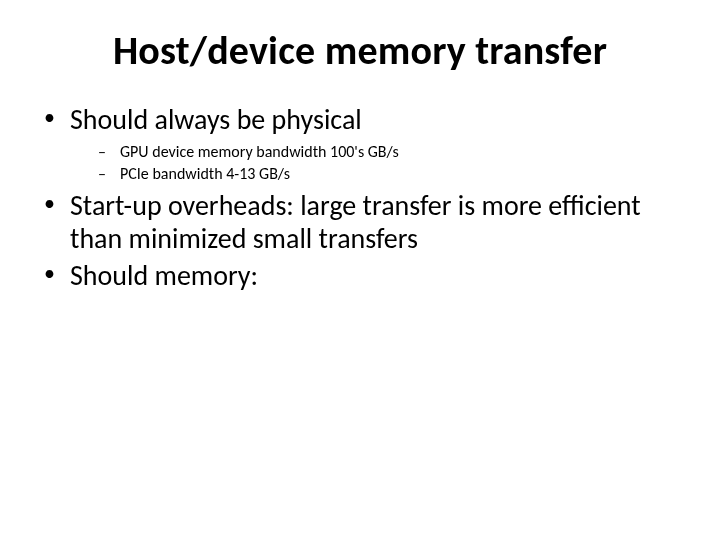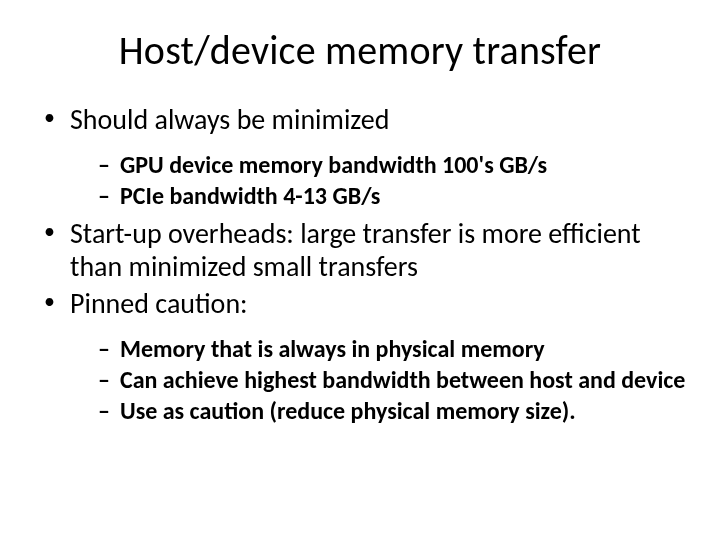--- a/index.html
+++ b/index.html
@@ -12,21 +12,21 @@
     color: #000;
   }
   .slide {
     box-sizing: border-box;
     width: 720px;
     height: 540px;
     padding: 18px 30px 30px 30px;
   }
   .title {
     font-size: 40px;
-    font-weight: 400;
+    font-weight: 700;
     text-align: center;
     margin: 8px 0 28px 0;
     letter-spacing: 0.2px;
   }
   ul.level1 {
     list-style: none;
     margin: 0;
     padding: 0 0 0 14px;
     font-size: 28px;
     line-height: 1.18;
@@ -39,25 +39,24 @@
   ul.level1 > li::before {
     content: "•";
     position: absolute;
     left: 0;
     top: 0;
     font-size: 22px;
     line-height: 1.4;
   }
   ul.level2 {
     list-style: none;
-    margin: 14px 0 6px 0;
+    margin: 6px 0 6px 0;
     padding: 0 0 0 28px;
-    font-size: 24px;
+    font-size: 16px;
     line-height: 1.22;
-    font-weight: bold;
   }
   ul.level2 > li {
     position: relative;
     padding-left: 22px;
     margin: 0 0 2px 0;
   }
   ul.level2 > li::before {
     content: "–";
     position: absolute;
     left: 0;
@@ -65,31 +64,26 @@
   }
 </style>
 </head>
 <body>
 
 <div class="slide">
   <div class="title">Host/device memory transfer</div>
 
   <ul class="level1">
     <li>
-      <span>Should always be minimized</span>
+      <span>Should always be physical</span>
       <ul class="level2">
         <li>GPU device memory bandwidth 100's GB/s</li>
         <li>PCIe bandwidth 4-13 GB/s</li>
       </ul>
     </li>
     <li>
       <span>Start-up overheads: large transfer is more efficient than minimized small transfers</span>
     </li>
     <li>
-      <span>Pinned caution:</span>
-      <ul class="level2">
-        <li>Memory that is always in physical memory</li>
-        <li>Can achieve highest bandwidth between host and device</li>
-        <li>Use as caution (reduce physical memory size).</li>
-      </ul>
+      <span>Should memory:</span>
     </li>
   </ul>
 </div>
 
 </body></html>

